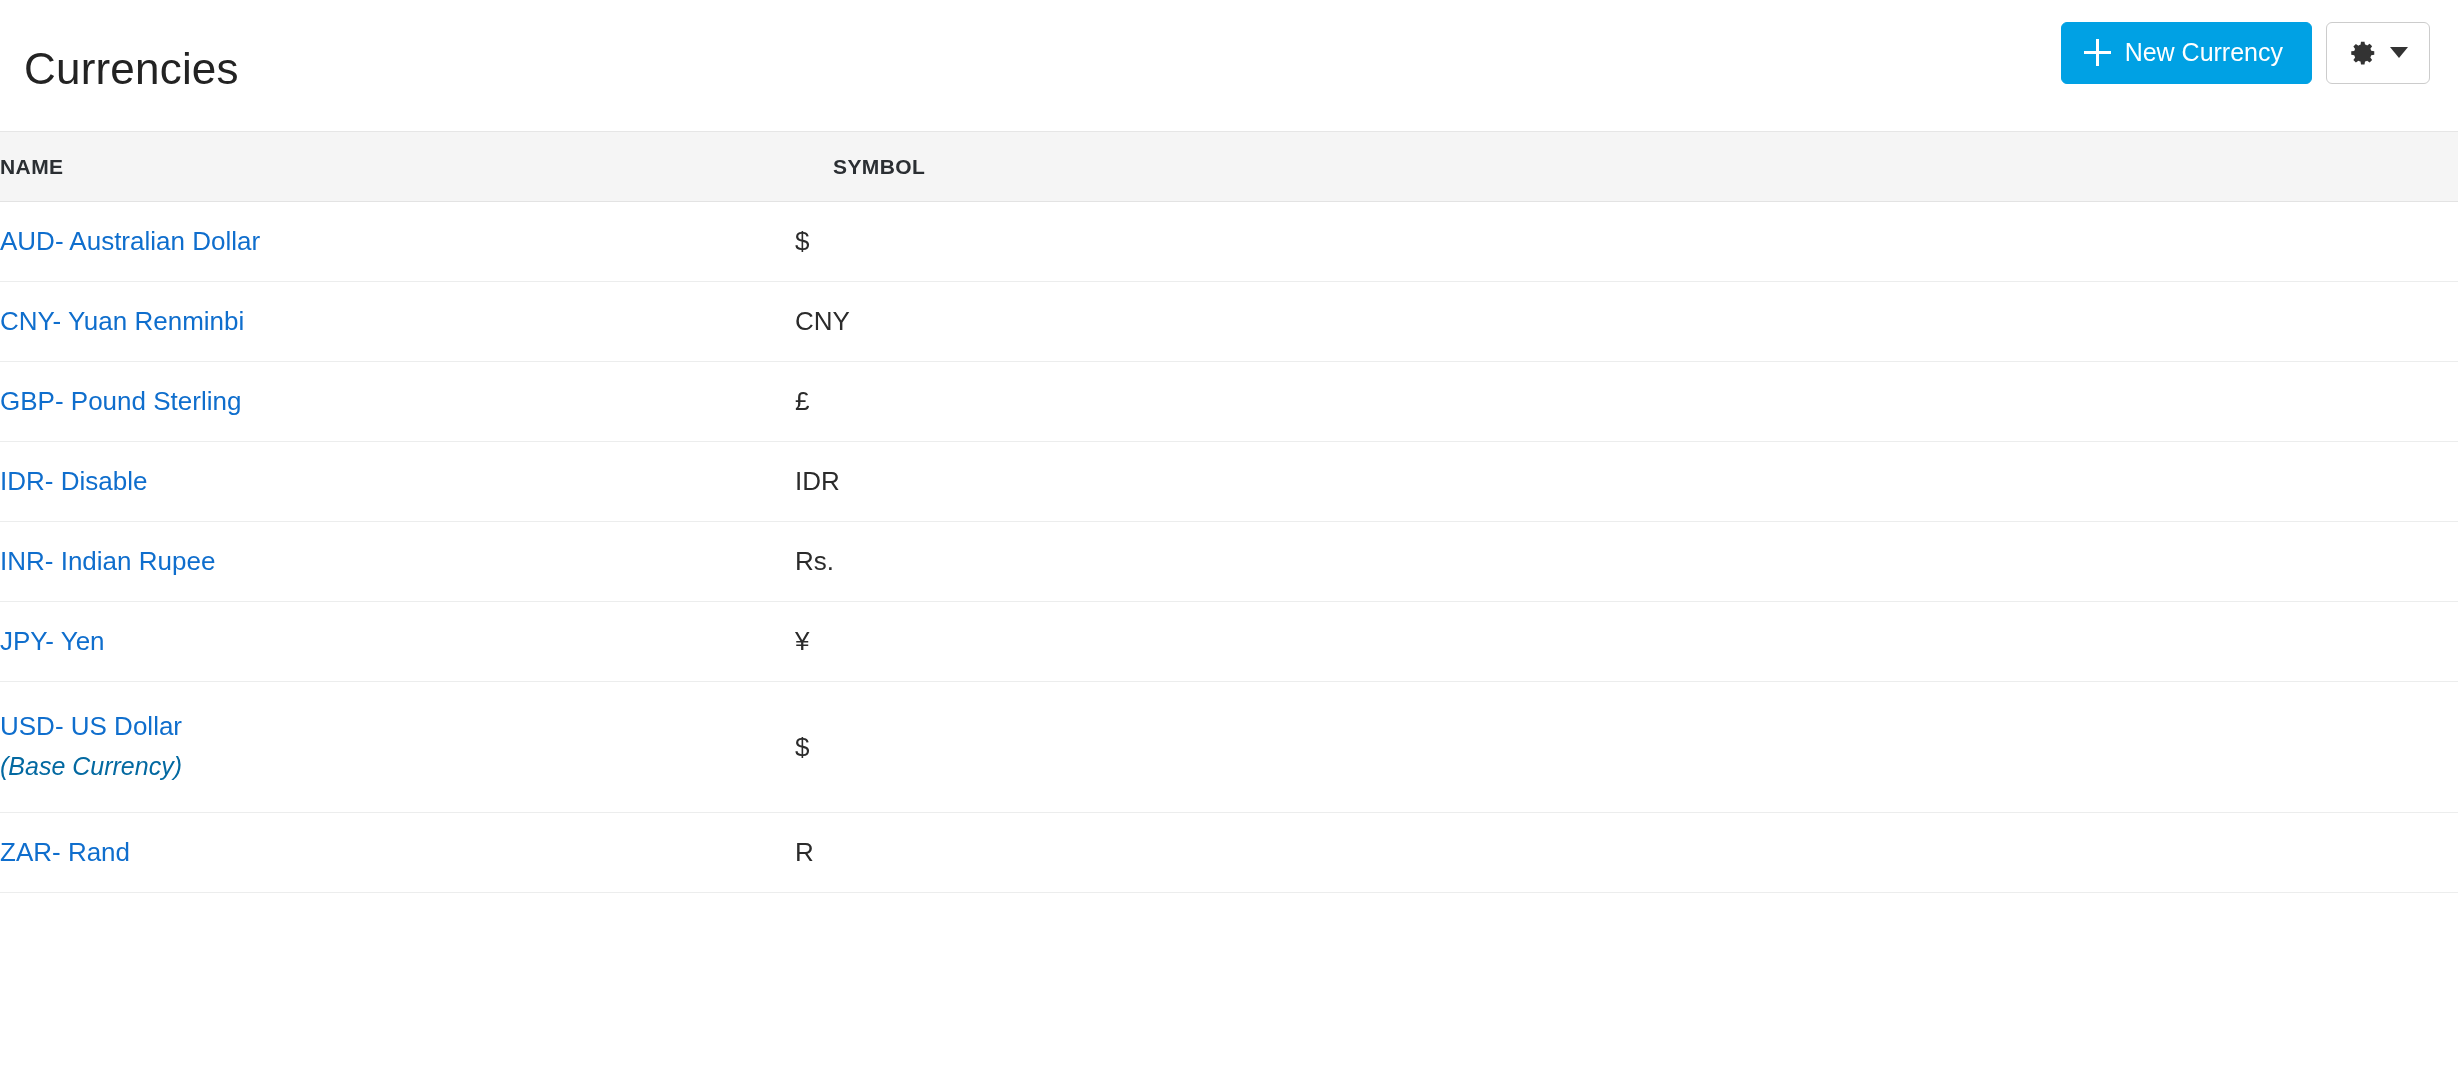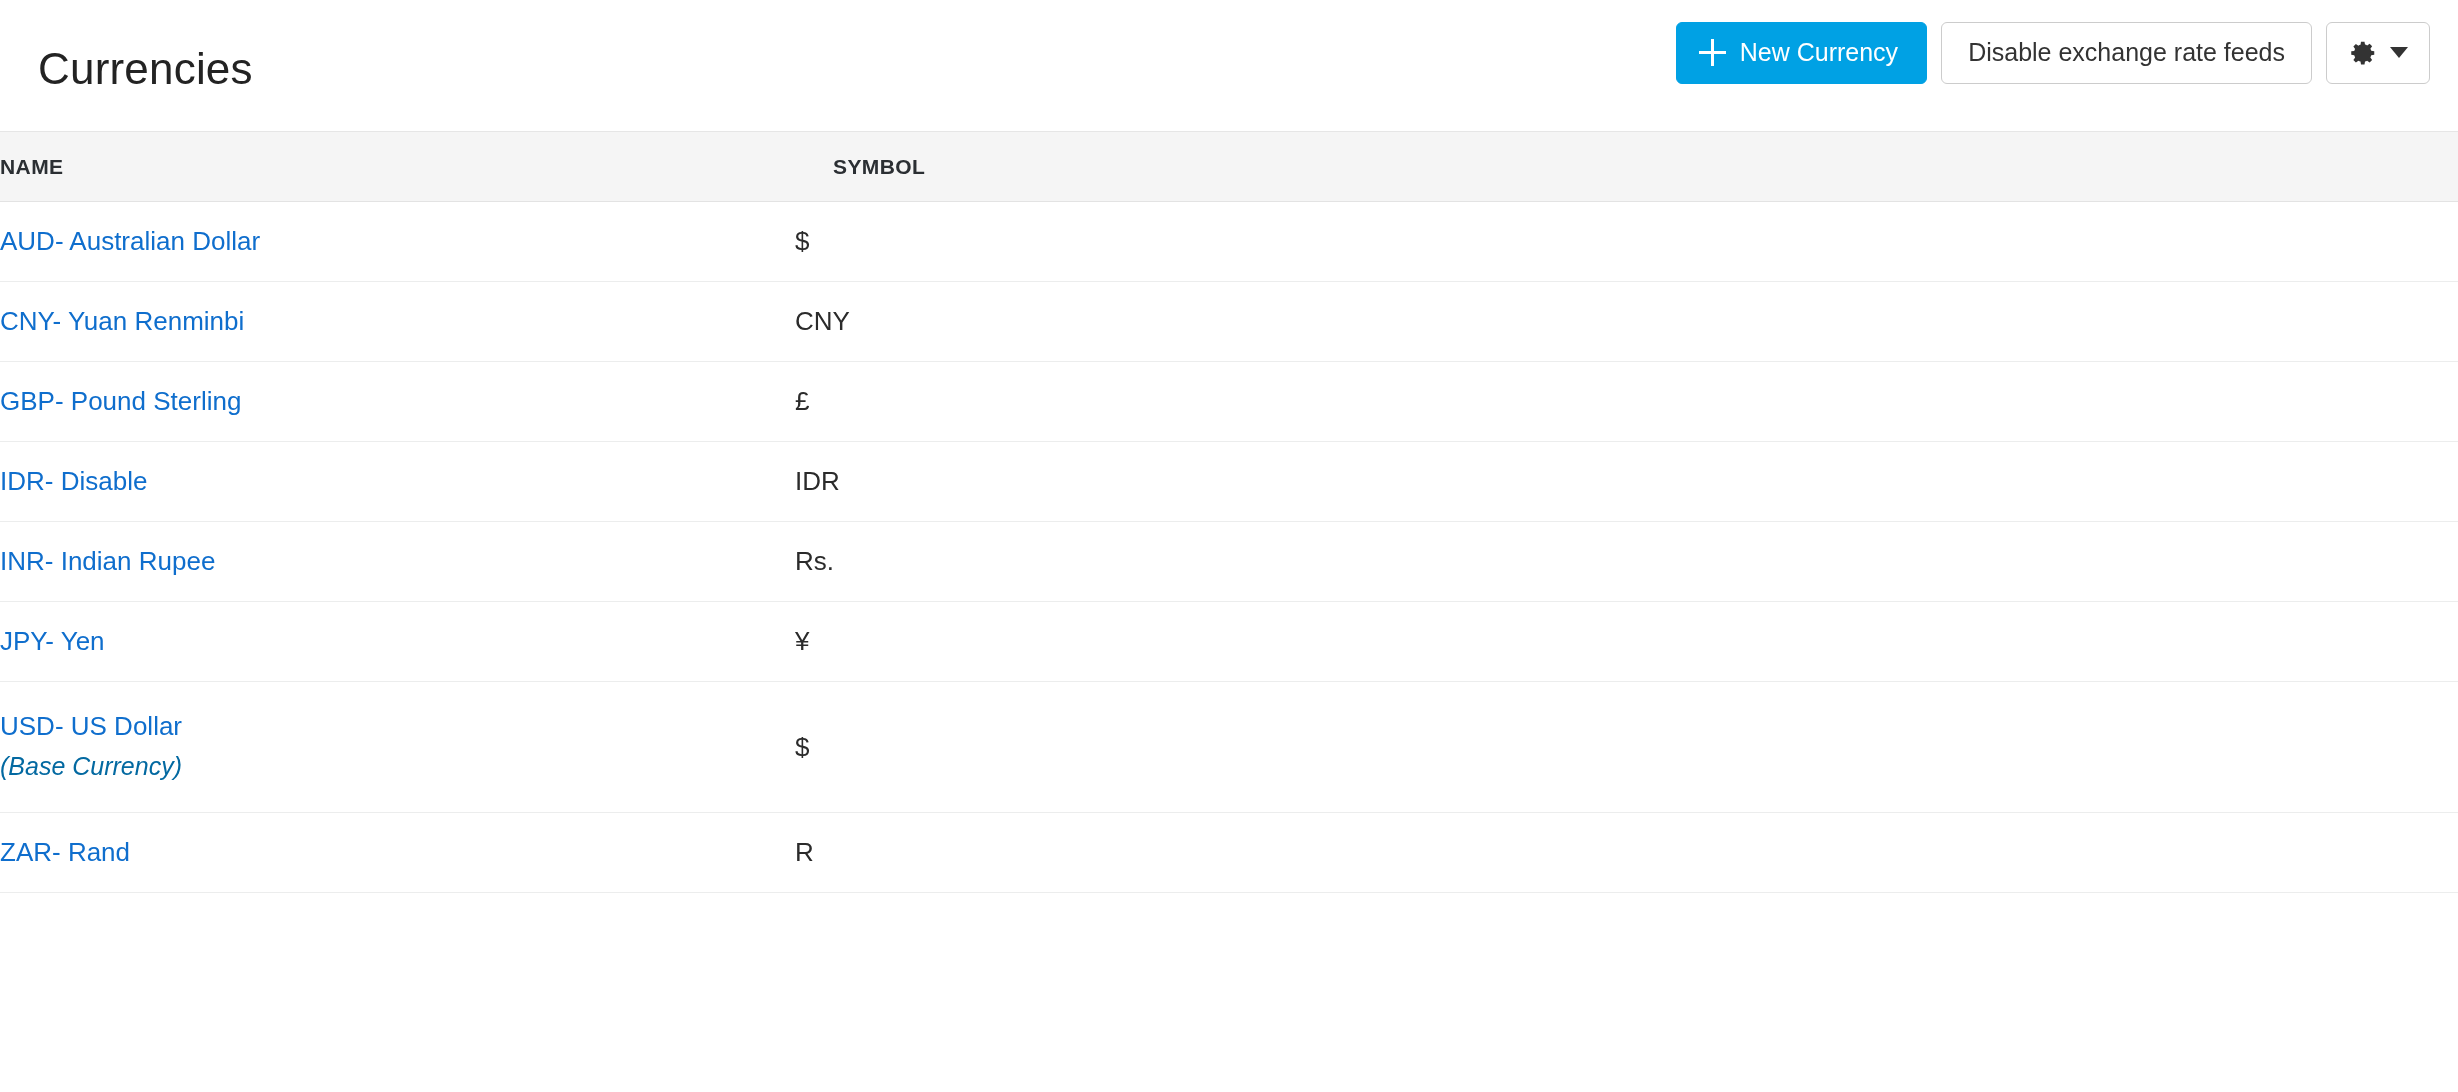--- a/index.html
+++ b/index.html
@@ -21,21 +21,21 @@
   .page {
     width: 2458px;
     height: 1092px;
     position: relative;
     background: #ffffff;
   }
 
   
   .page-header {
     height: 131px;
-    padding: 0 28px 0 38px;
+    padding: 0 28px 0 24px;
     display: flex;
     align-items: center;
     justify-content: space-between;
     background: #ffffff;
   }
 
   .page-title {
     font-size: 44px;
     font-weight: 300;
     color: #232323;
@@ -214,23 +214,20 @@
 
   <div class="page-header">
     <h1 class="page-title">Currencies</h1>
 
     <div class="header-actions">
       <button class="btn btn-primary">
         <span class="plus-icon"></span>
         <span>New Currency</span>
       </button>
 
-      <button class="btn btn-default">
-        <span>Disable exchange rate feeds</span>
-      </button>
 
       <button class="btn btn-icon">
         <span class="gear-icon">
           <svg viewBox="0 0 24 24" width="30" height="30" aria-hidden="true">
             <path fill="#333333" d="M12 8.2a3.8 3.8 0 1 0 0 7.6 3.8 3.8 0 0 0 0-7.6zm0 5.9a2.1 2.1 0 1 1 0-4.2 2.1 2.1 0 0 1 0 4.2z"></path>
             <path fill="#333333" d="M21 13.4v-2.8l-2.4-.4a6.9 6.9 0 0 0-.7-1.7l1.4-2-2-2-2 1.4a6.9 6.9 0 0 0-1.7-.7L13.2 3h-2.8l-.4 2.4c-.6.15-1.15.4-1.7.7L6.3 4.7l-2 2 1.4 2c-.3.53-.55 1.1-.7 1.7L2.6 10.6v2.8l2.4.4c.15.6.4 1.17.7 1.7l-1.4 2 2 2 2-1.4c.53.3 1.1.55 1.7.7l.4 2.4h2.8l.4-2.4c.6-.15 1.17-.4 1.7-.7l2 1.4 2-2-1.4-2c.3-.53.55-1.1.7-1.7l2.4-.4z"></path>
           </svg>
         </span>
         <span class="caret-down"></span>
       </button>

